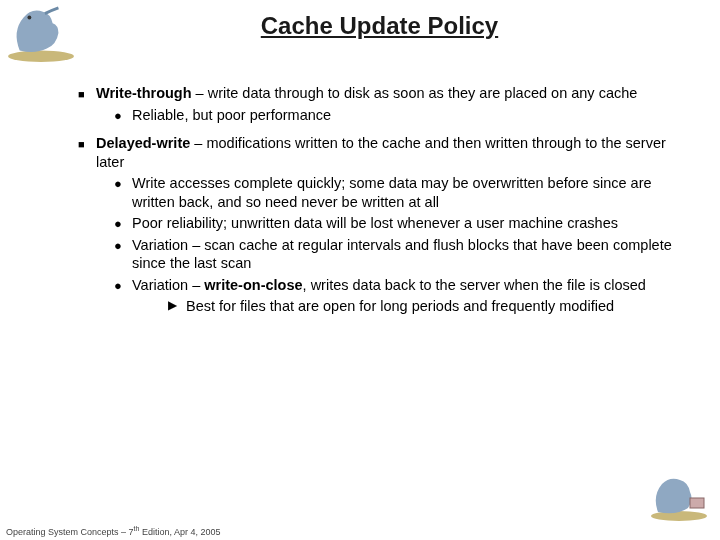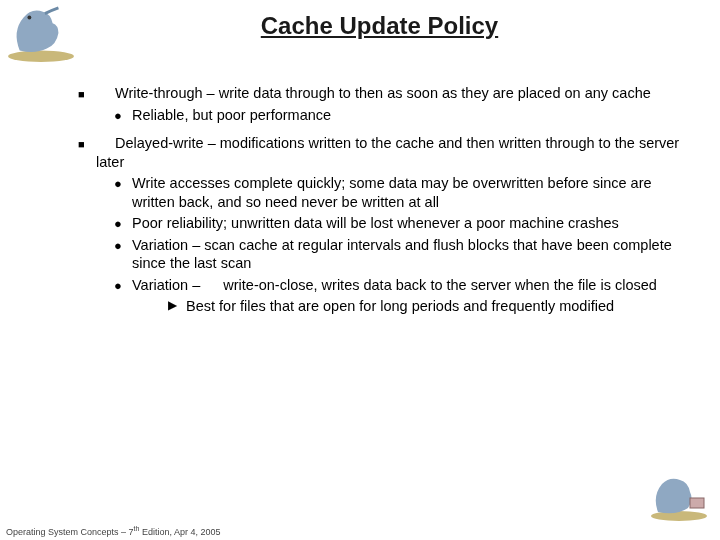--- a/index.html
+++ b/index.html
@@ -56,21 +56,21 @@
     position: absolute;
     bottom: 3px;
     left: 0; right: 0;
     height: 14px;
     font-size: 9px;
   }
   .footer-left { position: absolute; left: 6px; bottom: 0; color: #444; }
   .footer-center { position: absolute; left: 0; right: 0; bottom: 0; text-align: center; color: #444; }
   .footer-right { position: absolute; right: 6px; bottom: 0; color: #a33; }
   .sup { font-size: 7px; vertical-align: super; }
-  b { font-weight: normal; margin-left: 19px; }
+  b { font-weight: bold; }
 </style>
 </head>
 <body>
 
 <svg class="dino-tl" viewBox="0 0 80 64">
   <ellipse cx="40" cy="56" rx="34" ry="6" fill="#c9b87a"></ellipse>
   <path d="M18 50 Q10 30 22 16 Q30 6 42 10 Q50 12 52 22 Q58 24 58 32 Q56 44 46 48 Q34 54 18 50 Z" fill="#8fa8c2"></path>
   <circle cx="28" cy="16" r="2" fill="#333"></circle>
   <path d="M44 12 Q52 8 58 6" stroke="#6c8aa6" stroke-width="3" fill="none"></path>
 </svg>
@@ -81,21 +81,21 @@
   <rect x="46" y="26" width="14" height="10" fill="#caa" stroke="#866" stroke-width="1"></rect>
 </svg>
 
 <div class="title">Cache Update Policy</div>
 
 <div class="content">
 
   <div class="bl1">
     <div class="mark">■</div>
     <div class="body">
-      <b>Write-through</b><span> – write data through to then as soon as they are placed on any cache</span>
+      <b>Write-through</b><span> – write data through to disk as soon as they are placed on any cache</span>
       <div class="bl2">
         <div class="mark">●</div>
         <div class="body">Reliable, but poor performance</div>
       </div>
     </div>
   </div>
 
   <div class="sp"></div>
 
   <div class="bl1">
@@ -103,21 +103,21 @@
     <div class="body">
       <b>Delayed-write</b><span> – modifications written to the cache and then written through to the server later</span>
 
       <div class="bl2">
         <div class="mark">●</div>
         <div class="body">Write accesses complete quickly; some data may be overwritten before since are written back, and so need never be written at all</div>
       </div>
 
       <div class="bl2">
         <div class="mark">●</div>
-        <div class="body">Poor reliability; unwritten data will be lost whenever a poor machine crashes</div>
+        <div class="body">Poor reliability; unwritten data will be lost whenever a user machine crashes</div>
       </div>
 
       <div class="bl2">
         <div class="mark">●</div>
         <div class="body">Variation – scan cache at regular intervals and flush blocks that have been complete since the last scan</div>
       </div>
 
       <div class="bl2">
         <div class="mark">●</div>
         <div class="body">

